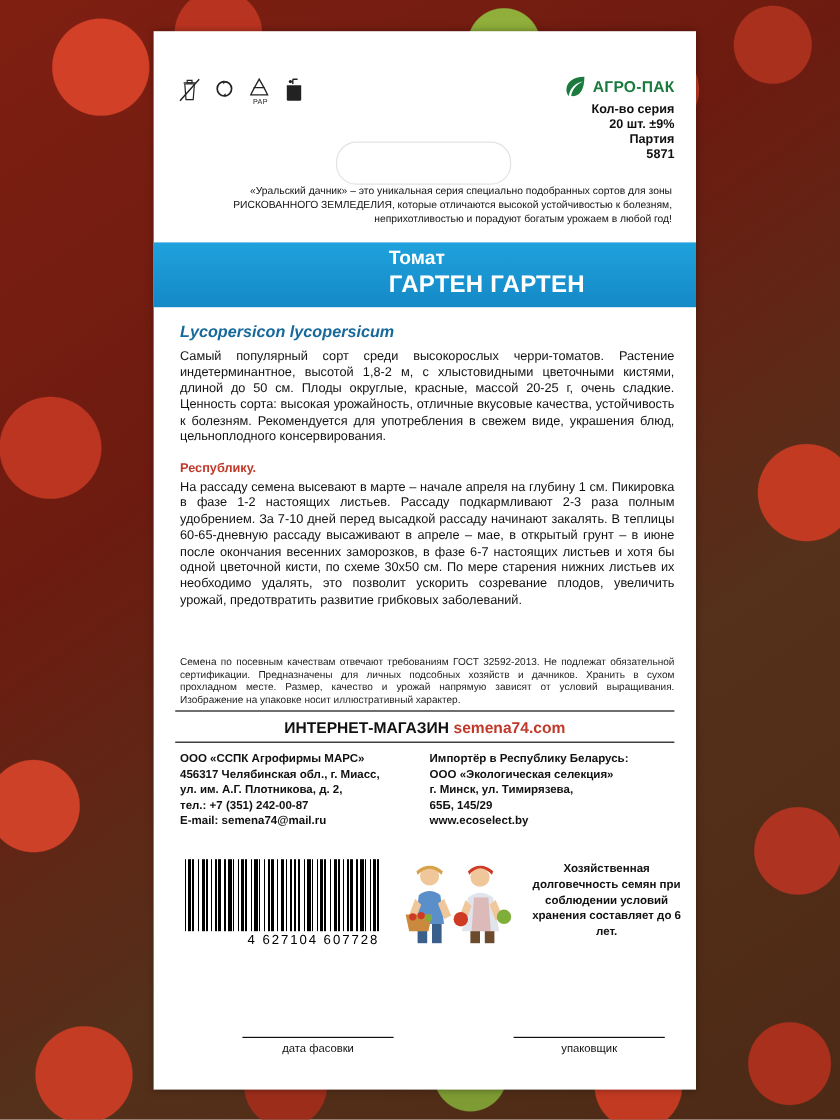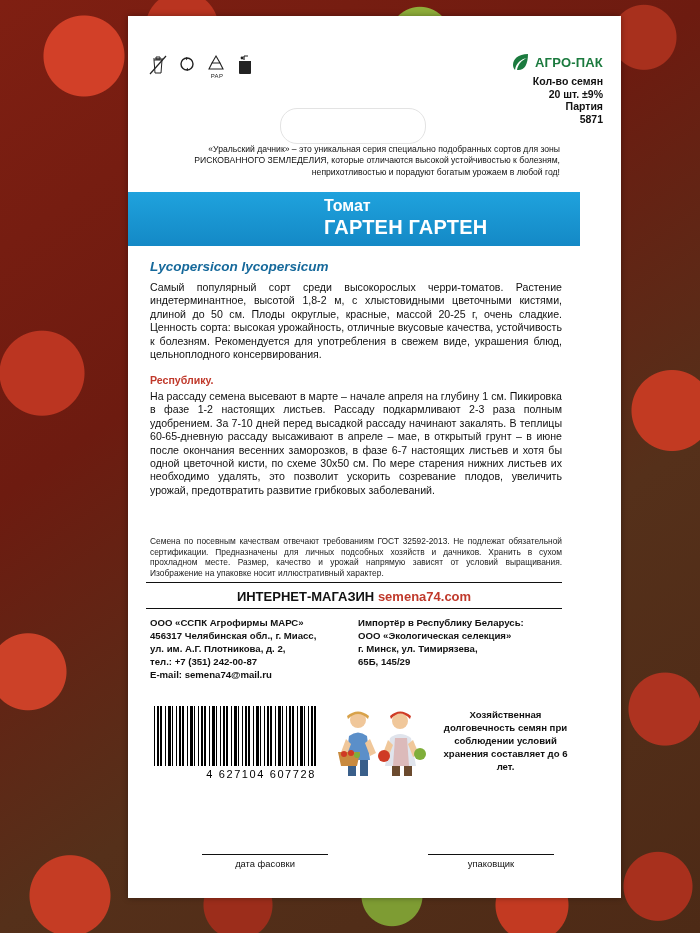--- a/index.html
+++ b/index.html
@@ -35,22 +35,22 @@
       radial-gradient(circle at 56% 96%, #7e9c33 0 30px, transparent 31px),
       radial-gradient(circle at 76% 97%, #c33a22 0 36px, transparent 37px),
       radial-gradient(circle at 94% 95%, #a8301d 0 34px, transparent 35px),
       linear-gradient(145deg, #7f1f12 0%, #6d1b10 35%, #55301a 65%, #4d2a16 100%);
   }
 
   
   .card {
     position: absolute;
     left: 128px;
-    top: 16px;
-    width: 493px;
+    top: 26px;
+    width: 452px;
     height: 882px;
     background: #ffffff;
     box-shadow: 0 0 6px rgba(0,0,0,0.35);
   }
 
   
   .hang-hole {
     position: absolute;
     left: 152px;
     top: 92px;
@@ -370,21 +370,21 @@
   </div>
 
   <div class="brand">
     <div class="brand-logo-row">
       <svg class="leaf-mark" viewBox="0 0 20 20">
         <path d="M18 2 C8 2 3 7 3 13 c0 2 1 4 2 5 C6 11 11 7 17 6 C12 8 8 12 7 18 c7 1 11 -5 11 -16 z" fill="#1b7a3e"></path>
       </svg>
       <span class="brand-name">АГРО-ПАК</span>
     </div>
     <div class="brand-lines">
-      <div>Кол-во семян</div>
+      <div>Кол-во серия</div>
       <div>20 шт. ±9%</div>
       <div>Партия</div>
       <div>5871</div>
     </div>
   </div>
 
   <div class="series">«Уральский дачник» – это уникальная серия специально подобранных сортов для зоны РИСКОВАННОГО ЗЕМЛЕДЕЛИЯ, которые отличаются высокой устойчивостью к болезням, неприхотливостью и порадуют богатым урожаем в любой год!</div>
 
   <div class="title-band"></div>
   <div class="title-kind">Томат</div>
@@ -410,20 +410,21 @@
     <div>ул. им. А.Г. Плотникова, д. 2,</div>
     <div>тел.: +7 (351) 242-00-87</div>
     <div>E-mail: semena74@mail.ru</div>
   </div>
 
   <div class="addr-right">
     <div>Импортёр в Республику Беларусь:</div>
     <div>ООО «Экологическая селекция»</div>
     <div>г. Минск, ул. Тимирязева,</div>
     <div>65Б, 145/29</div>
+    <div>www.ecoselect.by</div>
   </div>
 
   <div class="barcode-wrap">
     <div class="barcode"></div>
     <div class="barcode-digits">4 627104 607728</div>
   </div>
 
   <div class="figures">
     <svg width="112" height="72" viewBox="0 0 112 72">
 

